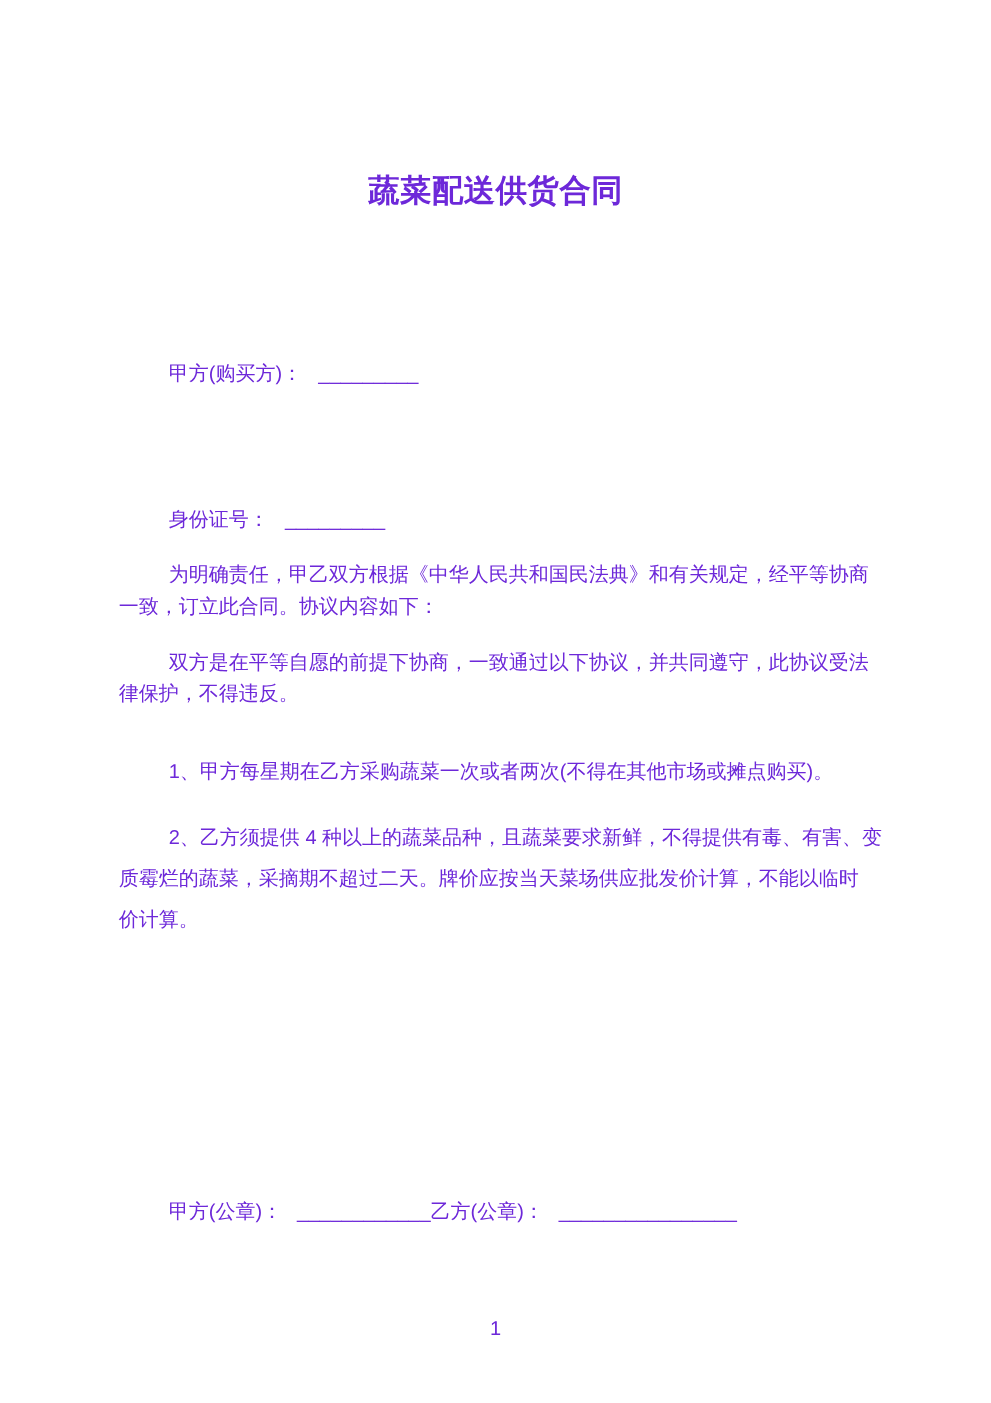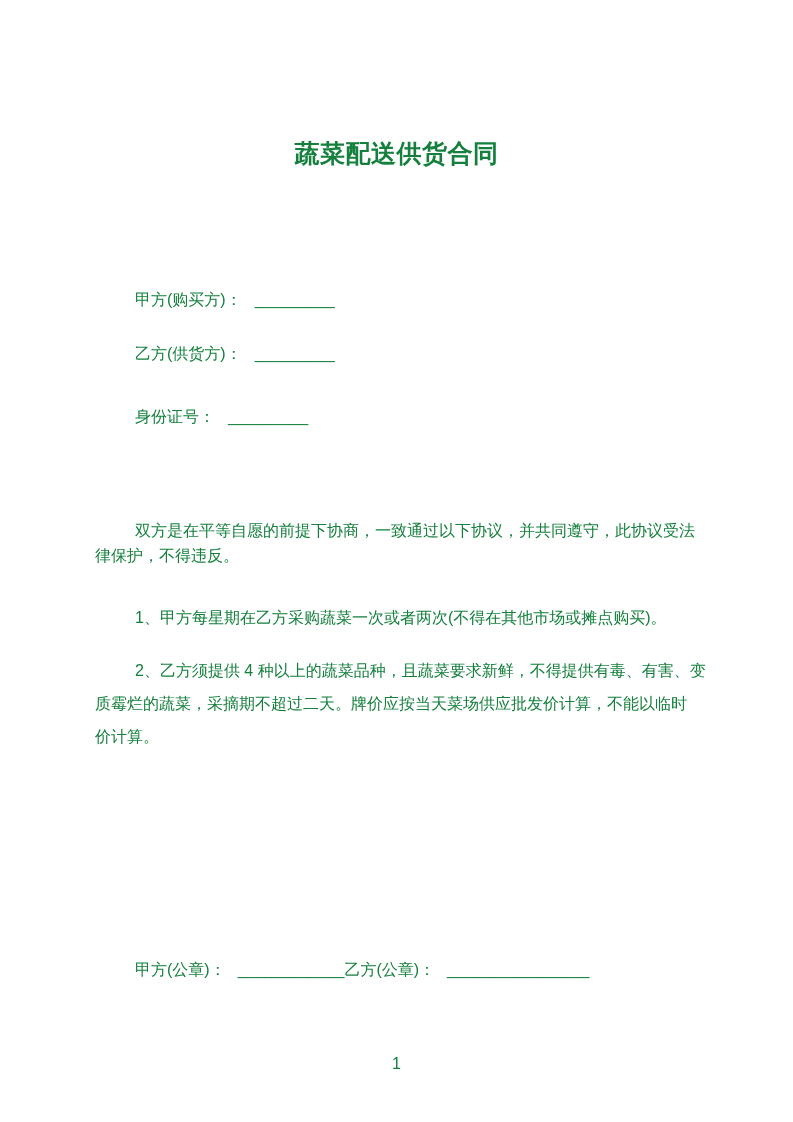--- a/index.html
+++ b/index.html
@@ -5,21 +5,21 @@
   html, body {
     margin: 0;
     padding: 0;
     background: #ffffff;
   }
   .page {
     position: relative;
     width: 793px;
     height: 1122px;
     background: #ffffff;
-    color: #15803d;
+    color: #6d28d9;
     font-family: "Liberation Sans", sans-serif;
     overflow: hidden;
   }
   .title {
     position: absolute;
     top: 138px;
     left: 0;
     width: 793px;
     margin: 0;
     text-align: center;
@@ -64,28 +64,27 @@
 <body>
 
 <div class="page">
 
   <h1 class="title">蔬菜配送供货合同</h1>
 
   <div class="line" style="top:287px">
     <span>甲方(购买方)：</span><span class="blank">_________</span>
   </div>
 
-  <div class="line" style="top:341px">
-    <span>乙方(供货方)：</span><span class="blank">_________</span>
-  </div>
 
   <div class="line" style="top:404px">
     <span>身份证号：</span><span class="blank">_________</span>
   </div>
 
+  <p class="para lh25" style="top:448px">为明确责任，甲乙双方根据《中华人民共和国民法典》和有关规定，经平等协商
+一致，订立此合同。协议内容如下：</p>
 
   <p class="para lh25" style="top:518px">双方是在平等自愿的前提下协商，一致通过以下协议，并共同遵守，此协议受法
 律保护，不得违反。</p>
 
   <p class="para lh25" style="top:605px">1、甲方每星期在乙方采购蔬菜一次或者两次(不得在其他市场或摊点购买)。</p>
 
   <p class="para lh33" style="top:654px">2、乙方须提供 4 种以上的蔬菜品种，且蔬菜要求新鲜，不得提供有毒、有害、变
 质霉烂的蔬菜，采摘期不超过二天。牌价应按当天菜场供应批发价计算，不能以临时
 价计算。</p>
 

